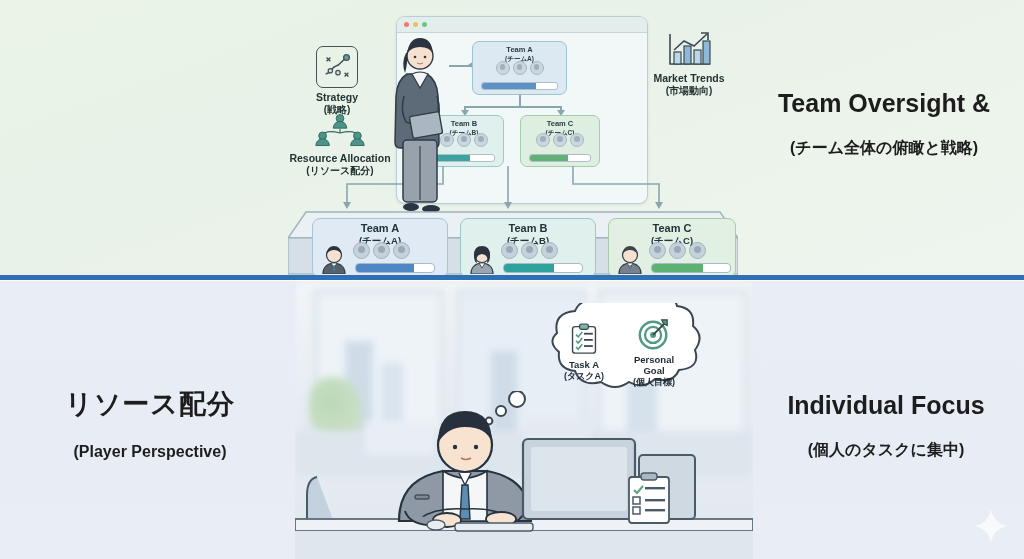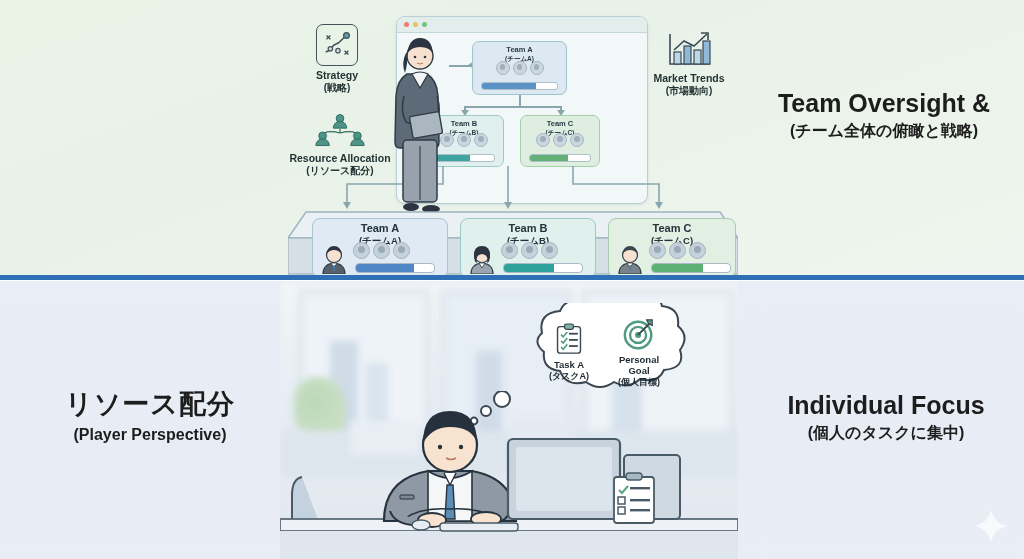--- a/index.html
+++ b/index.html
@@ -27,21 +27,21 @@
   
   .heading{position:absolute;text-align:center;color:#1d1d1d;}
   .heading .jp-main{
     font-size:27px;font-weight:bold;letter-spacing:1px;line-height:1.25;
     white-space:nowrap;
   }
   .heading .en-main{
     font-size:25px;font-weight:bold;line-height:1.2;
   }
   .heading .sub{
-    font-size:16px;font-weight:bold;line-height:1.35;margin-top:2px;
+    font-size:16px;font-weight:bold;line-height:1.35;margin-top:19px;
     white-space:nowrap;
   }
 
   #h-tl{left:20px;top:108px;width:260px;}
   #h-tr{left:748px;top:88px;width:272px;}
   #h-bl{left:22px;top:388px;width:256px;}
   #h-br{left:752px;top:390px;width:268px;}
 
   
   .top-art{position:absolute;left:283px;top:8px;width:460px;height:270px;}
@@ -102,21 +102,21 @@
 
   
   .icon-block{position:absolute;width:120px;text-align:center;}
   .icon-block .cap1{font-size:10.5px;font-weight:bold;color:#233;line-height:1.2;}
   .icon-block .cap2{font-size:10px;font-weight:bold;color:#233;line-height:1.25;}
   .icon-box{
     width:42px;height:42px;margin:0 auto 3px;border-radius:7px;
     border:1.8px solid #46525a;box-sizing:border-box;position:relative;background:transparent;
   }
 
-  #ib-strategy{left:-6px;top:16px;}
+  #ib-strategy{left:-6px;top:38px;}
   #ib-resource{left:-18px;top:104px;width:150px;}
   #ib-market{left:346px;top:22px;}
   #ib-growth{left:348px;top:104px;}
 
   
   .platform{
     position:absolute;left:5px;top:196px;width:450px;height:72px;
   }
   .team-card{
     position:absolute;top:14px;height:60px;border-radius:8px;
@@ -143,21 +143,21 @@
   .tc-bar i{display:block;height:100%;}
   #tcA{left:24px;width:136px;background:#dfeaf4;}
   #tcA .tc-bar i{width:74%;background:#4f86c4;}
   #tcB{left:172px;width:136px;background:#e0f0ed;border-color:#9dc9c4;}
   #tcB .tc-bar i{width:64%;background:#2fa29d;}
   #tcC{left:320px;width:128px;background:#e2f0e4;border-color:#a6ccab;}
   #tcC .tc-bar i{width:66%;background:#5cb173;}
 
   
   .bottom-art{
-    position:absolute;left:280px;top:281px;width:458px;height:278px;
+    position:absolute;left:295px;top:281px;width:458px;height:278px;
     overflow:hidden;
     background:linear-gradient(180deg,#e7edf3 0%,#eaeff4 50%,#dfe6ed 100%);
   }
   .blur-el{position:absolute;filter:blur(3.5px);}
 
   .bubble{position:absolute;left:218px;top:22px;width:212px;height:98px;}
   .bubble-items{
     position:absolute;left:0;top:0;width:212px;height:98px;
     display:flex;align-items:center;justify-content:center;gap:8px;
   }

